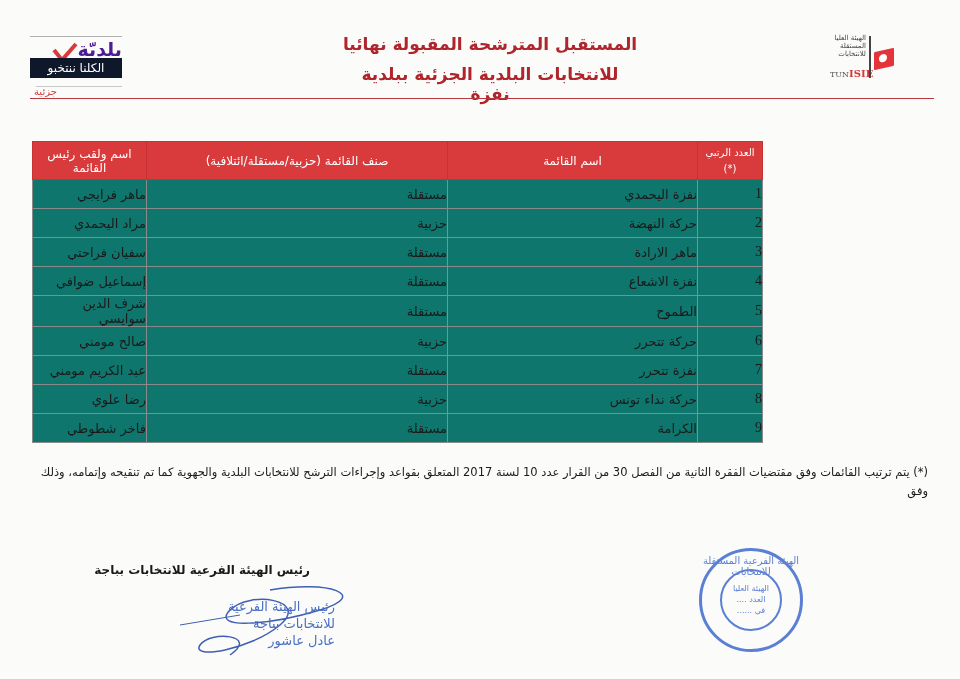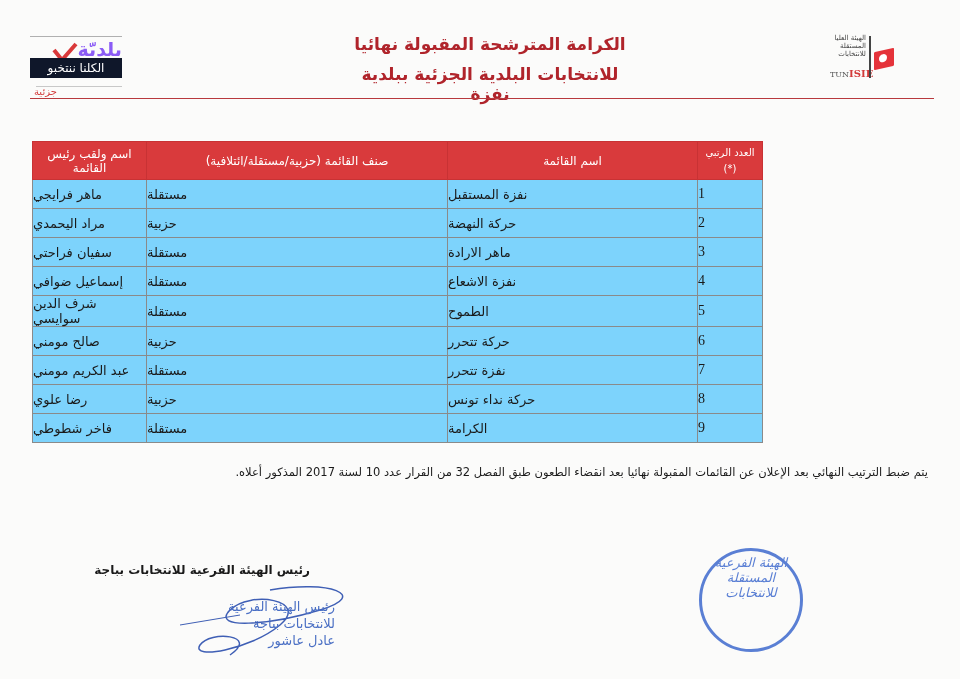--- a/index.html
+++ b/index.html
@@ -10,21 +10,21 @@
     position: relative;
     color: #1a1a1a;
   }
   .logo-left {
     position: absolute; left: 30px; top: 36px; width: 92px; height: 60px;
   }
   .logo-left .top-line {
     position: absolute; left: 0; top: 0; width: 92px; height: 1px; background: #b0b0b0;
   }
   .logo-left .brand {
-    position: absolute; right: 0; top: 2px; font-size: 19px; font-weight: bold; color: #8b5cf6;
+    position: absolute; right: 0; top: 2px; font-size: 19px; font-weight: bold; color: #4c1d95;
     direction: rtl; letter-spacing: 1px;
   }
   .logo-left .sub {
     position: absolute; left: 4px; top: 2px; font-size: 10px; color: #d23a3a; direction: rtl; margin-top: 48px;
   }
   .logo-left .check {
     position: absolute; left: 22px; top: 6px;
   }
   .logo-left .band {
     position: absolute; left: 0; top: 22px; width: 92px; height: 20px; background: #0f172a;
@@ -69,22 +69,22 @@
     border-collapse: collapse; direction: rtl;
   }
   table.lists th {
     background: #d93a3c; color: #fff; font-weight: normal; font-size: 12px;
     height: 37px; border: 1px solid #c83234; padding: 0;
   }
   table.lists th.num { width: 64px; font-size: 10px; line-height: 16px; }
   table.lists th.name { width: 249px; }
   table.lists th.type { width: 300px; }
   table.lists td {
-    height: 28px; border: 1px solid #8a8a8a; text-align: left; font-size: 13px; padding: 0;
-    background: #7dd3fc;
+    height: 28px; border: 1px solid #8a8a8a; text-align: right; font-size: 13px; padding: 0;
+    background: #0f766e;
   }
   table.lists td.num { font-size: 14px; font-family: "Liberation Serif", serif; }
   .notes {
     position: absolute; left: 40px; top: 463px; width: 888px; direction: rtl;
     font-size: 11.5px; line-height: 19px; color: #1a1a1a;
   }
   .notes p { margin: 0; }
   .sig-title {
     position: absolute; left: 70px; top: 563px; width: 240px; direction: rtl; text-align: right;
     font-size: 12px; font-weight: bold;
@@ -97,21 +97,21 @@
   .seal {
     position: absolute; left: 699px; top: 548px; width: 104px; height: 104px; border-radius: 50%;
     border: 3px solid #5a7fd4; box-sizing: border-box;
   }
   .seal .inner {
     position: absolute; left: 18px; top: 18px; width: 62px; height: 62px; border-radius: 50%;
     border: 2px solid #5a7fd4; box-sizing: border-box; color: #5a7fd4; font-size: 8px;
     text-align: center; padding-top: 12px; direction: rtl; line-height: 11px;
   }
   .seal .ring {
-    position: absolute; left: 0; top: 4px; width: 98px; text-align: center; color: #5a7fd4; font-size: 13px; font-style: italic;
+    position: absolute; left: 0; top: 4px; width: 98px; text-align: center; color: #5a7fd4; font-size: 10px;
   }
 </style>
 </head>
 <body>
 
 <div class="logo-left">
   <div class="top-line"></div>
   <span class="brand">بلديّة</span>
   <span class="sub">جزئية</span>
   <svg class="check" width="26" height="22" viewBox="0 0 26 22">
@@ -121,37 +121,37 @@
   <div class="bottom-line"></div>
 </div>
 
 <div class="logo-right">
   <div class="text">الهيئة العليا المستقلة للانتخابات</div>
   <div class="tn"><span>TUN</span><b>ISIE</b></div>
   <div class="vbar"></div>
   <div class="flag"></div>
 </div>
 
-<div class="title l1">الكرامة المترشحة المقبولة نهائيا</div>
+<div class="title l1">المستقبل المترشحة المقبولة نهائيا</div>
 <div class="title l2">للانتخابات البلدية الجزئية ببلدية نفزة</div>
 <div class="rule"></div>
 
 <table class="lists">
   <thead>
     <tr>
       <th class="num">العدد الرتبي (*)</th>
       <th class="name">اسم القائمة</th>
       <th class="type">صنف القائمة (حزبية/مستقلة/ائتلافية)</th>
       <th class="head">اسم ولقب رئيس القائمة</th>
     </tr>
   </thead>
   <tbody>
     <tr>
       <td class="num">1</td>
-      <td>نفزة المستقبل</td>
+      <td>نفزة اليحمدي</td>
       <td>مستقلة</td>
       <td>ماهر فرايجي</td>
     </tr>
     <tr>
       <td class="num">2</td>
       <td>حركة النهضة</td>
       <td>حزبية</td>
       <td>مراد اليحمدي</td>
     </tr>
     <tr>
@@ -193,29 +193,34 @@
     <tr>
       <td class="num">9</td>
       <td>الكرامة</td>
       <td>مستقلة</td>
       <td>فاخر شطوطي</td>
     </tr>
   </tbody>
 </table>
 
 <div class="notes">
-  <p>يتم ضبط الترتيب النهائي بعد الإعلان عن القائمات المقبولة نهائيا بعد انقضاء الطعون طبق الفصل 32 من القرار عدد 10 لسنة 2017 المذكور أعلاه.</p>
+  <p>(*) يتم ترتيب القائمات وفق مقتضيات الفقرة الثانية من الفصل 30 من القرار عدد 10 لسنة 2017 المتعلق بقواعد وإجراءات الترشح للانتخابات البلدية والجهوية كما تم تنقيحه وإتمامه، وذلك وفق</p>
 </div>
 
 <div class="sig-title">رئيس الهيئة الفرعية للانتخابات بباجة</div>
 <svg class="signature" width="200" height="100" viewBox="0 0 200 100">
   <path d="M100 20 C 160 10, 200 25, 150 40 C 100 55, 40 60, 60 40 C 80 20, 140 30, 110 55 C 80 80, 20 90, 30 75 C 40 60, 90 65, 60 85" stroke="#3f5fb5" stroke-width="1.5" fill="none"></path>
   <path d="M10 55 L 70 45" stroke="#3f5fb5" stroke-width="1" fill="none"></path>
 </svg>
 <div class="sig-stamp">
   <div>رئيس الهيئة الفرعية</div>
   <div>للانتخابات بباجة</div>
   <div>عادل عاشور</div>
 </div>
 
 <div class="seal">
   <div class="ring">الهيئة الفرعية المستقلة للانتخابات</div>
+  <div class="inner">
+    <div>الهيئة العليا</div>
+    <div>العدد ....</div>
+    <div>في ......</div>
+  </div>
 </div>
 
 </body></html>

